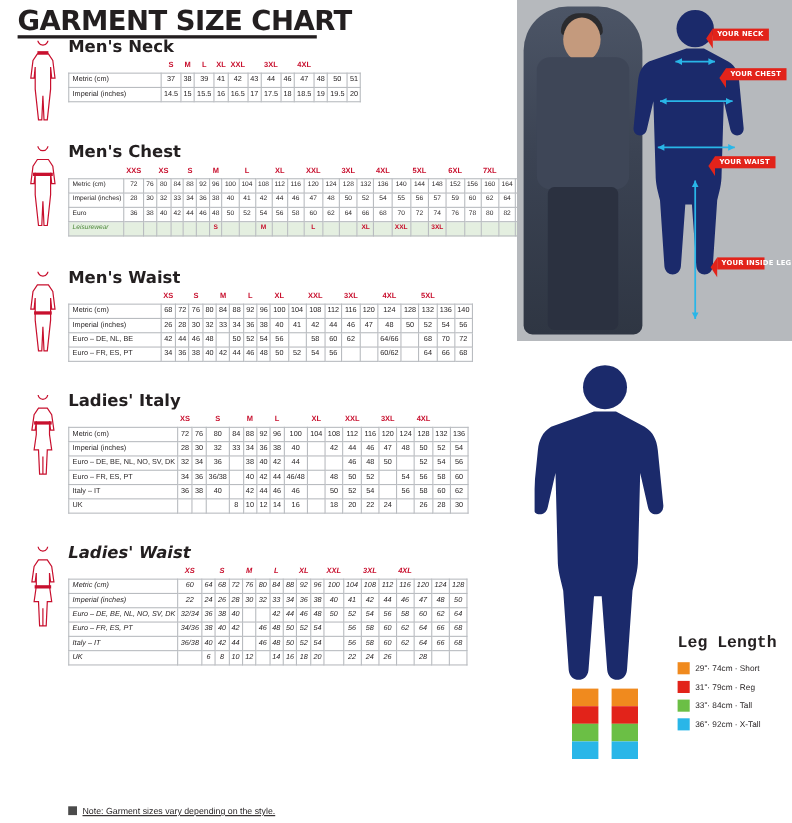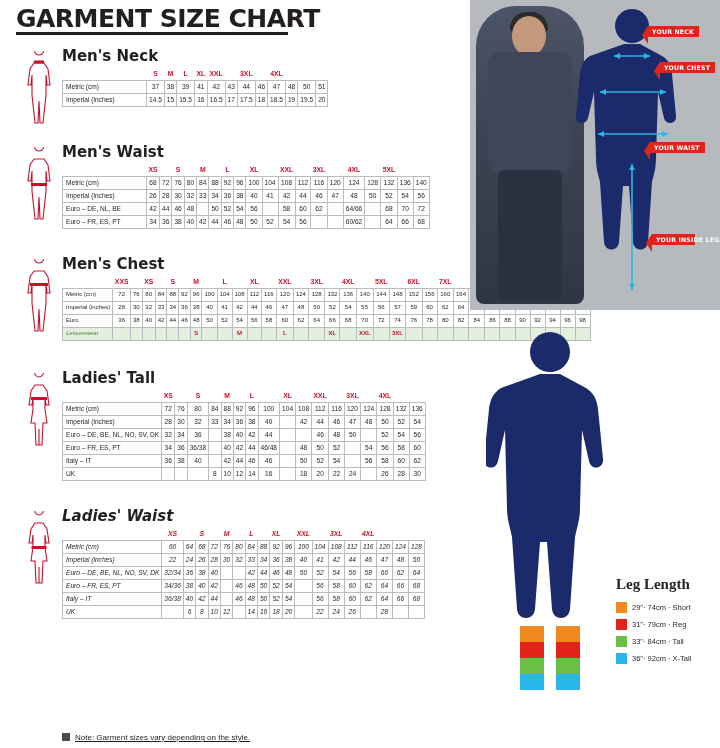--- a/index.html
+++ b/index.html
@@ -17,21 +17,21 @@
   .title{
     position:absolute;left:16px;top:4px;
     font-size:25px;font-weight:bold;letter-spacing:-0.5px;
     color:#231f20;font-family:"DejaVu Sans", sans-serif;
   }
   .title-rule{
     position:absolute;left:16px;top:32px;width:272px;height:3px;background:#231f20;
   }
 
   
-  .left{position:absolute;left:0;top:47px;width:470px;}
+  .left{position:absolute;left:0;top:33px;width:470px;}
   .block{position:relative;margin-bottom:4px;}
   .block-head{
     font-size:15px;font-weight:bold;color:#231f20;
     font-family:"DejaVu Sans", sans-serif;
     margin-left:62px;margin-bottom:3px;
   }
 
   
   .figure{
     position:absolute;left:22px;top:4px;width:34px;height:72px;
@@ -124,21 +124,21 @@
     border-bottom:9px solid transparent;
     border-right:6px solid #e2231a;
   }
 
   .legpanel{
     position:absolute;left:0;top:318px;width:250px;height:430px;
   }
   .leg-title{
     position:absolute;left:146px;top:258px;
     font-size:15px;font-weight:bold;
-    font-family:Liberation Serif, serif;
+    font-family:Liberation Mono, monospace;
   }
   .leg-legend{
     position:absolute;left:146px;top:284px;font-size:7.5px;
   }
   .leg-legend .li{display:flex;align-items:center;margin-bottom:6px;}
   .swatch{width:11px;height:11px;margin-right:5px;display:inline-block;}
 
   .note{
     position:absolute;left:62px;top:733px;
     font-size:8px;color:#231f20;text-decoration:underline;
@@ -207,146 +207,20 @@
           <td>15.5</td>
           <td>16</td>
           <td>16.5</td>
           <td>17</td>
           <td>17.5</td>
           <td>18</td>
           <td>18.5</td>
           <td>19</td>
           <td>19.5</td>
           <td>20</td>
-        </tr>
-      </tbody>
-        </table>
-    </div>
-
-    <div class="block" style="height:108px;">
-      <div class="figure">
-        <svg viewBox="0 0 34 74" width="34" height="74">
-          <g fill="none" stroke="#c8102e" stroke-width="1.1">
-            <path d="M17 4 a4.5 4.5 0 1 1 0.01 0z"></path>
-            <path d="M12 12 L8 18 L6 34 L9 34 L10 24 L10 44 L13 72 L16 72 L17 50 L18 72 L21 72 L24 44 L24 24 L25 34 L28 34 L26 18 L22 12 Z"></path>
-          </g>
-          <rect x="9" y="36" width="16" height="3" fill="#c8102e"></rect>
-        </svg>
-      </div>
-      <div class="block-head">Men's Waist</div>
-      <table>
-        <tbody>
-            <tr class="sizes">
-          <td class="rowlabel"></td>
-          <td>XS</td>
-          <td></td>
-          <td>S</td>
-          <td></td>
-          <td>M</td>
-          <td></td>
-          <td>L</td>
-          <td></td>
-          <td>XL</td>
-          <td></td>
-          <td>XXL</td>
-          <td></td>
-          <td>3XL</td>
-          <td></td>
-          <td>4XL</td>
-          <td></td>
-          <td>5XL</td>
-          <td></td>
-        </tr>
-        <tr>
-          <td class="rowlabel">Metric  (cm)</td>
-          <td>68</td>
-          <td>72</td>
-          <td>76</td>
-          <td>80</td>
-          <td>84</td>
-          <td>88</td>
-          <td>92</td>
-          <td>96</td>
-          <td>100</td>
-          <td>104</td>
-          <td>108</td>
-          <td>112</td>
-          <td>116</td>
-          <td>120</td>
-          <td>124</td>
-          <td>128</td>
-          <td>132</td>
-          <td>136</td>
-          <td>140</td>
-        </tr>
-        <tr>
-          <td class="rowlabel">Imperial (inches)</td>
-          <td>26</td>
-          <td>28</td>
-          <td>30</td>
-          <td>32</td>
-          <td>33</td>
-          <td>34</td>
-          <td>36</td>
-          <td>38</td>
-          <td>40</td>
-          <td>41</td>
-          <td>42</td>
-          <td>44</td>
-          <td>46</td>
-          <td>47</td>
-          <td>48</td>
-          <td>50</td>
-          <td>52</td>
-          <td>54</td>
-          <td>56</td>
-        </tr>
-        <tr>
-          <td class="rowlabel">Euro – DE, NL, BE</td>
-          <td>42</td>
-          <td>44</td>
-          <td>46</td>
-          <td>48</td>
-          <td></td>
-          <td>50</td>
-          <td>52</td>
-          <td>54</td>
-          <td>56</td>
-          <td></td>
-          <td>58</td>
-          <td>60</td>
-          <td>62</td>
-          <td></td>
-          <td>64/66</td>
-          <td></td>
-          <td>68</td>
-          <td>70</td>
-          <td>72</td>
-        </tr>
-        <tr>
-          <td class="rowlabel">Euro – FR, ES, PT</td>
-          <td>34</td>
-          <td>36</td>
-          <td>38</td>
-          <td>40</td>
-          <td>42</td>
-          <td>44</td>
-          <td>46</td>
-          <td>48</td>
-          <td>50</td>
-          <td>52</td>
-          <td>54</td>
-          <td>56</td>
-          <td></td>
-          <td></td>
-          <td>60/62</td>
-          <td></td>
-          <td>64</td>
-          <td>66</td>
-          <td>68</td>
         </tr>
       </tbody>
         </table>
     </div>
 
     <div class="block" style="height:110px;">
       <div class="figure">
         <svg viewBox="0 0 34 74" width="34" height="74">
           <g fill="none" stroke="#c8102e" stroke-width="1.1">
             <path d="M17 4 a4.5 4.5 0 1 1 0.01 0z"></path>
@@ -529,31 +403,157 @@
           <td></td>
           <td></td>
           <td></td>
           <td></td>
           <td></td>
         </tr>
       </tbody>
         </table>
     </div>
 
+    <div class="block" style="height:108px;">
+      <div class="figure">
+        <svg viewBox="0 0 34 74" width="34" height="74">
+          <g fill="none" stroke="#c8102e" stroke-width="1.1">
+            <path d="M17 4 a4.5 4.5 0 1 1 0.01 0z"></path>
+            <path d="M12 12 L8 18 L6 34 L9 34 L10 24 L10 44 L13 72 L16 72 L17 50 L18 72 L21 72 L24 44 L24 24 L25 34 L28 34 L26 18 L22 12 Z"></path>
+          </g>
+          <rect x="9" y="36" width="16" height="3" fill="#c8102e"></rect>
+        </svg>
+      </div>
+      <div class="block-head">Men's Waist</div>
+      <table>
+        <tbody>
+            <tr class="sizes">
+          <td class="rowlabel"></td>
+          <td>XS</td>
+          <td></td>
+          <td>S</td>
+          <td></td>
+          <td>M</td>
+          <td></td>
+          <td>L</td>
+          <td></td>
+          <td>XL</td>
+          <td></td>
+          <td>XXL</td>
+          <td></td>
+          <td>3XL</td>
+          <td></td>
+          <td>4XL</td>
+          <td></td>
+          <td>5XL</td>
+          <td></td>
+        </tr>
+        <tr>
+          <td class="rowlabel">Metric  (cm)</td>
+          <td>68</td>
+          <td>72</td>
+          <td>76</td>
+          <td>80</td>
+          <td>84</td>
+          <td>88</td>
+          <td>92</td>
+          <td>96</td>
+          <td>100</td>
+          <td>104</td>
+          <td>108</td>
+          <td>112</td>
+          <td>116</td>
+          <td>120</td>
+          <td>124</td>
+          <td>128</td>
+          <td>132</td>
+          <td>136</td>
+          <td>140</td>
+        </tr>
+        <tr>
+          <td class="rowlabel">Imperial (inches)</td>
+          <td>26</td>
+          <td>28</td>
+          <td>30</td>
+          <td>32</td>
+          <td>33</td>
+          <td>34</td>
+          <td>36</td>
+          <td>38</td>
+          <td>40</td>
+          <td>41</td>
+          <td>42</td>
+          <td>44</td>
+          <td>46</td>
+          <td>47</td>
+          <td>48</td>
+          <td>50</td>
+          <td>52</td>
+          <td>54</td>
+          <td>56</td>
+        </tr>
+        <tr>
+          <td class="rowlabel">Euro – DE, NL, BE</td>
+          <td>42</td>
+          <td>44</td>
+          <td>46</td>
+          <td>48</td>
+          <td></td>
+          <td>50</td>
+          <td>52</td>
+          <td>54</td>
+          <td>56</td>
+          <td></td>
+          <td>58</td>
+          <td>60</td>
+          <td>62</td>
+          <td></td>
+          <td>64/66</td>
+          <td></td>
+          <td>68</td>
+          <td>70</td>
+          <td>72</td>
+        </tr>
+        <tr>
+          <td class="rowlabel">Euro – FR, ES, PT</td>
+          <td>34</td>
+          <td>36</td>
+          <td>38</td>
+          <td>40</td>
+          <td>42</td>
+          <td>44</td>
+          <td>46</td>
+          <td>48</td>
+          <td>50</td>
+          <td>52</td>
+          <td>54</td>
+          <td>56</td>
+          <td></td>
+          <td></td>
+          <td>60/62</td>
+          <td></td>
+          <td>64</td>
+          <td>66</td>
+          <td>68</td>
+        </tr>
+      </tbody>
+        </table>
+    </div>
+
     <div class="block" style="height:134px;">
       <div class="figure">
         <svg viewBox="0 0 34 74" width="34" height="74">
           <g fill="none" stroke="#c8102e" stroke-width="1.1">
             <path d="M17 4 a4.3 4.3 0 1 1 0.01 0z"></path>
             <path d="M13 12 L9 18 L7 32 L10 32 L11 24 L11 36 L9 50 L13 50 L14 72 L17 72 L17 56 L17 72 L20 72 L21 50 L25 50 L23 36 L23 24 L24 32 L27 32 L25 18 L21 12 Z"></path>
           </g>
           <rect x="9" y="24" width="16" height="3" fill="#c8102e"></rect>
         </svg>
       </div>
-      <div class="block-head">Ladies' Tall</div>
+      <div class="block-head">Ladies' Italy</div>
       <table>
         <tbody>
             <tr class="sizes">
           <td class="rowlabel"></td>
           <td>XS</td>
           <td></td>
           <td>S</td>
           <td></td>
           <td>M</td>
           <td></td>

